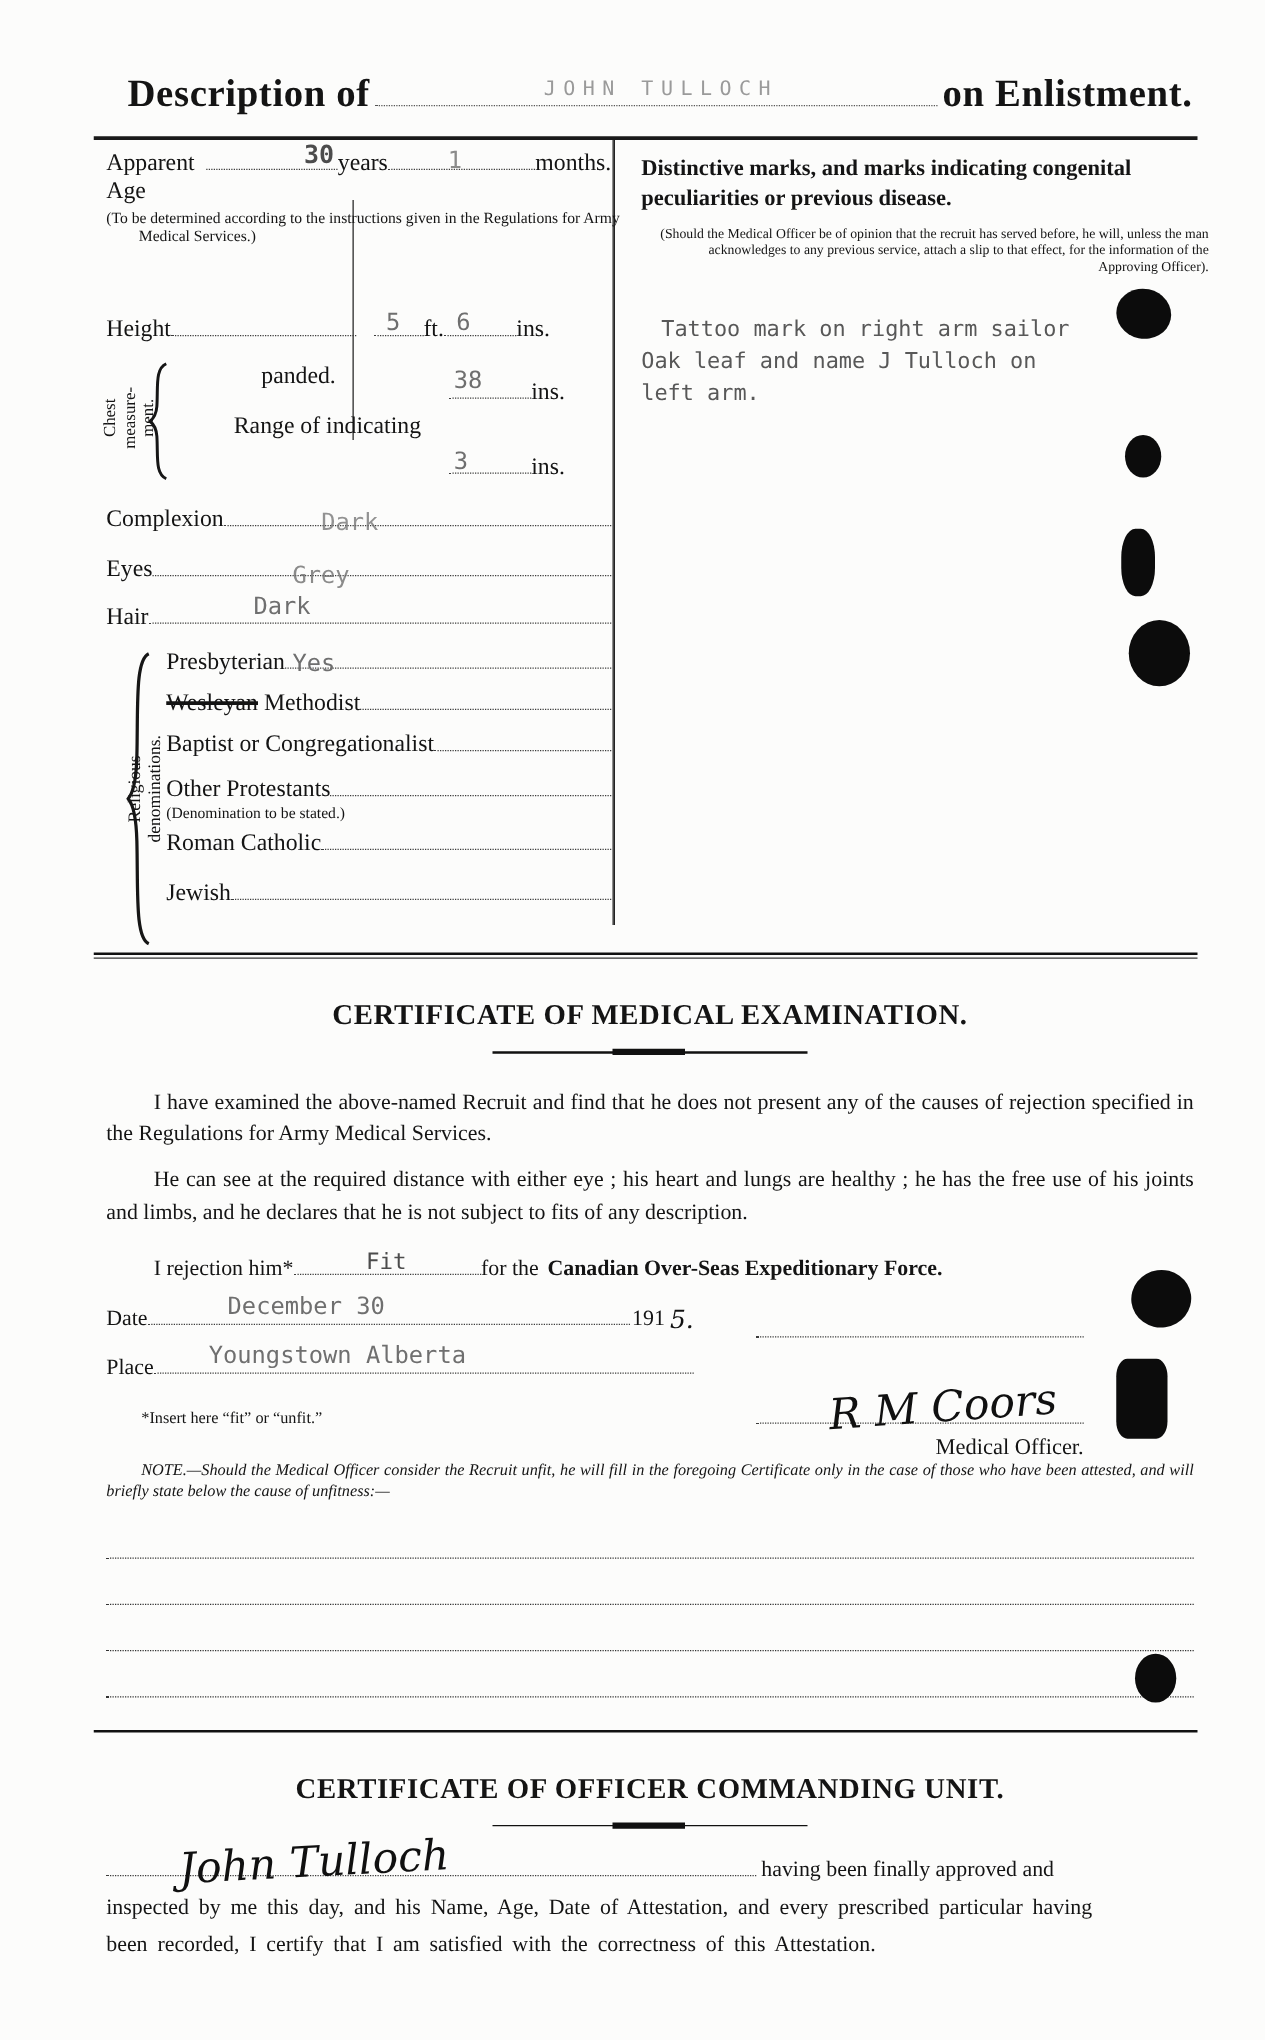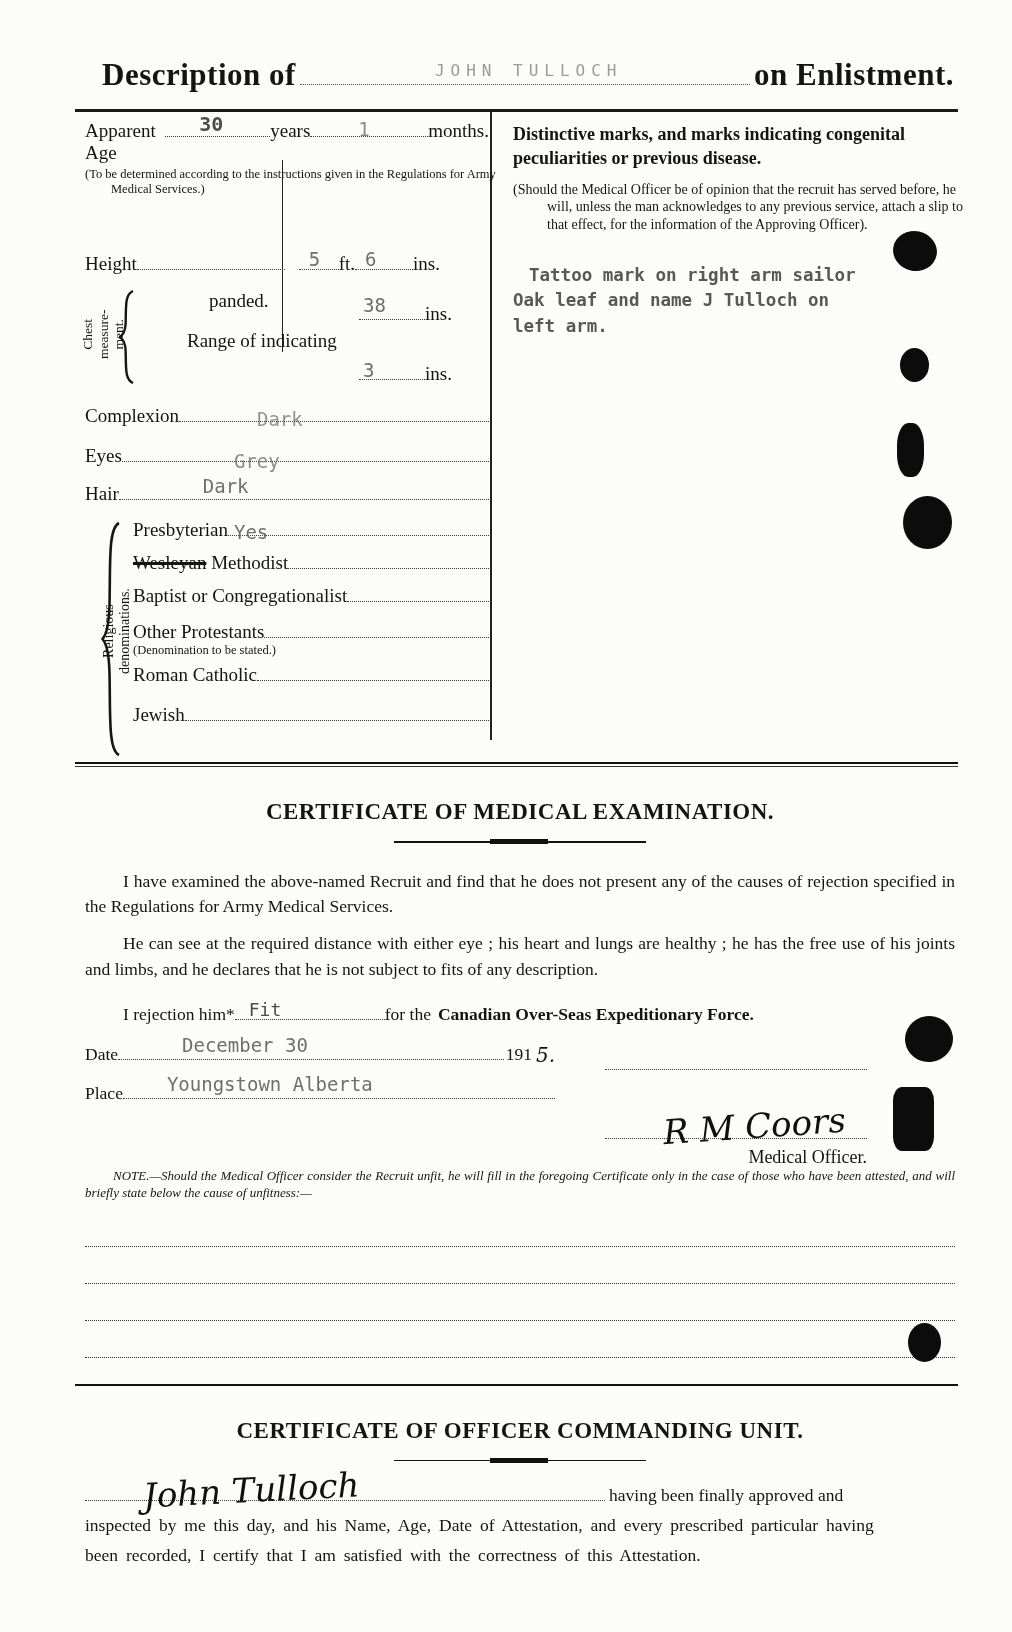--- a/index.html
+++ b/index.html
@@ -16,21 +16,21 @@
   
   .form{margin:16px 54px 0 75px;border-top:3px solid #1a1a1a;display:flex;}
   .col-left{width:404px;position:relative;padding:8px 0 14px 10px;font-size:19px;}
   .vdiv{width:5px;border-left:1.6px solid #222;border-right:1.6px solid #222;margin:0 1px;}
   .col-right{flex:1;padding:10px 4px 0 20px;}
 
   .row{display:flex;align-items:baseline;}
   .fill{flex:1;border-bottom:1.7px dotted #3c3c3c;position:relative;min-height:10px;}
   .over{position:absolute;white-space:nowrap;}
   .typed{font-family:"DejaVu Sans Mono",monospace;color:#6f6f6f;}
-  .typed-dk{font-family:"DejaVu Sans Mono",monospace;color:#4c4c4c;}
+  .typed-dk{font-family:"DejaVu Sans Mono",monospace;color:#4c4c4c;margin-left:44px;}
   .script{font-family:"DejaVu Serif",serif;font-style:italic;color:#101010;}
 
   .small-note{font-size:12.5px;line-height:1.2;margin-top:3px;padding-left:26px;text-indent:-26px;width:390px;}
 
   .height-row{margin-top:56px;}
   .w40{flex:0 0 40px;} .w58{flex:0 0 58px;} .w66{flex:0 0 66px;} .w105{flex:0 0 105px;} .w118{flex:0 0 118px;} .w150{flex:0 0 150px;}
 
   .chest{margin-top:14px;display:flex;position:relative;}
   .vlabel{position:absolute;text-align:center;transform:rotate(-90deg);font-size:13.5px;line-height:1.15;white-space:pre-line;}
   .chest .vlabel{left:-32px;top:22px;width:100px;}
@@ -43,23 +43,23 @@
 
   .religion{margin-top:14px;position:relative;padding-left:48px;}
   .religion .vlabel{left:-88px;top:96px;width:240px;font-size:14px;}
   .rel-brace{position:absolute;left:16px;top:2px;}
   .rrow{display:flex;align-items:baseline;margin-top:11px;}
   .rrow .lbl{white-space:nowrap;}
   .denom-note{font-size:12.5px;margin-top:0;}
   s{text-decoration-thickness:2.5px;}
 
   .marks-title{font-size:18px;font-weight:bold;line-height:1.35;}
-  .marks-note{font-size:14px;line-height:1.25;margin-top:10px;padding-left:34px;text-indent:-34px;width:420px;}
+  .marks-note{font-size:11px;line-height:1.25;margin-top:10px;padding-left:34px;text-indent:-34px;width:420px;text-align:right;}
   .marks-text{margin-top:30px;font-family:"DejaVu Sans Mono",monospace;font-size:17.5px;color:#585858;
-              white-space:pre-line;line-height:1.45;text-indent:16px;width:420px;font-weight:bold;}
+              white-space:pre-line;line-height:1.45;text-indent:16px;width:420px;}
 
   
   .hr-heavy{margin:22px 54px 0 75px;height:2px;border-top:2.6px solid #111;border-bottom:1px solid #333;}
   .hr-heavy2{margin:26px 54px 0 75px;border-top:2.6px solid #111;}
   .title-div{width:252px;height:1.6px;background:#111;margin:16px auto 0;position:relative;}
   .title-div::after{content:'';position:absolute;left:96px;top:-2px;width:58px;height:5px;background:#111;}
 
   
   .sec{margin:0 57px 0 85px;font-size:17.5px;}
   .cert-title{text-align:center;font-size:23px;font-weight:bold;letter-spacing:.5px;margin-top:32px;}
@@ -262,20 +262,21 @@
           </span>
           <span class="yr">191</span>
           <span class="script yr-script">5.</span>
         </div>
         <div class="row place-row">
           <span>Place</span>
           <span class="fill">
             <span class="over typed" style="font-size:19px;">Youngstown  Alberta</span>
           </span>
         </div>
+        <div class="footnote">*Insert here “fit” or “unfit.”</div>
       </div>
       <div class="dp-right">
         <div class="dotline r-line1"></div>
         <div class="dotline r-sig">
           <span class="over script">R M Coors</span>
         </div>
         <div class="mo-label">Medical Officer.</div>
       </div>
     </div>
 

